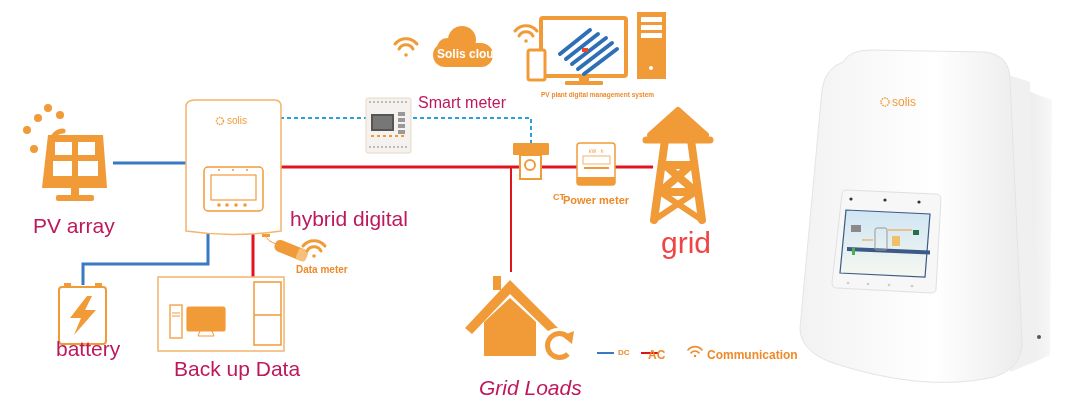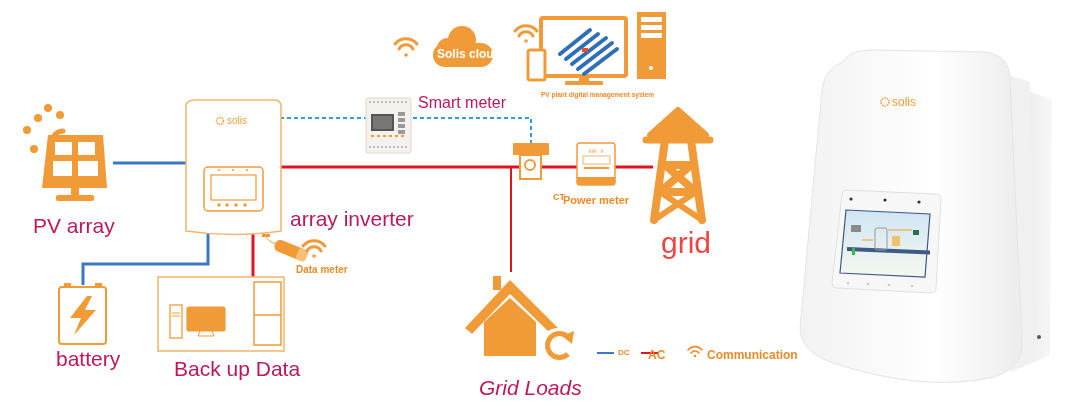--- a/index.html
+++ b/index.html
@@ -224,23 +224,23 @@
       <circle cx="868" cy="284" r="1.3" fill="#ccc"></circle>
     <circle cx="889" cy="285" r="1.3" fill="#ccc"></circle>
       <circle cx="912" cy="286" r="1.3" fill="#ccc"></circle>
     <circle cx="885" cy="102" r="4" fill="none" stroke="#f19a38" stroke-width="1.5" stroke-dasharray="1.5,1"></circle>
     <circle cx="1039" cy="337" r="2" fill="#555"></circle>
   </g>
   <text x="892" y="106" font-size="12" fill="#f19a38" font-family="Liberation Sans, sans-serif">solis</text>
 </svg>
 
 <div class="lbl lbl-big" style="left:33px; top:215px;">PV array</div>
-<div class="lbl lbl-big" style="left:290px; top:208px;">array inverter</div>
+<div class="lbl lbl-big" style="left:290px; top:208px;">hybrid digital</div>
 <div class="lbl lbl-bold" style="left:296px; top:265px; font-size:10px;">Data meter</div>
-<div class="lbl lbl-big" style="left:56px; top:348px;">battery</div>
+<div class="lbl lbl-big" style="left:56px; top:338px;">battery</div>
 <div class="lbl lbl-big" style="left:174px; top:358px;">Back up Data</div>
 <div class="lbl lbl-big" style="left:418px; top:95px; font-size:16px;">Smart meter</div>
 <div class="lbl" style="left:437px; top:48px; font-size:12px; font-weight:bold; color:#fff;">Solis cloud</div>
 <div class="lbl lbl-bold" style="left:541px; top:92px; font-size:6.5px;">PV plant digital management system</div>
 <div class="lbl lbl-bold" style="left:525px; top:193px; font-size:9px;margin-left:28px;">CT</div>
 <div class="lbl lbl-bold" style="left:563px; top:195px; font-size:11px;text-align:right;">Power meter</div>
 <div class="lbl lbl-grid" style="left:661px; top:228px;">grid</div>
 <div class="lbl lbl-big" style="left:479px; top:377px;font-style:italic;">Grid Loads</div>
 
 <div class="lbl lbl-bold" style="left:618px; top:349px; font-size:8px;">DC</div>

